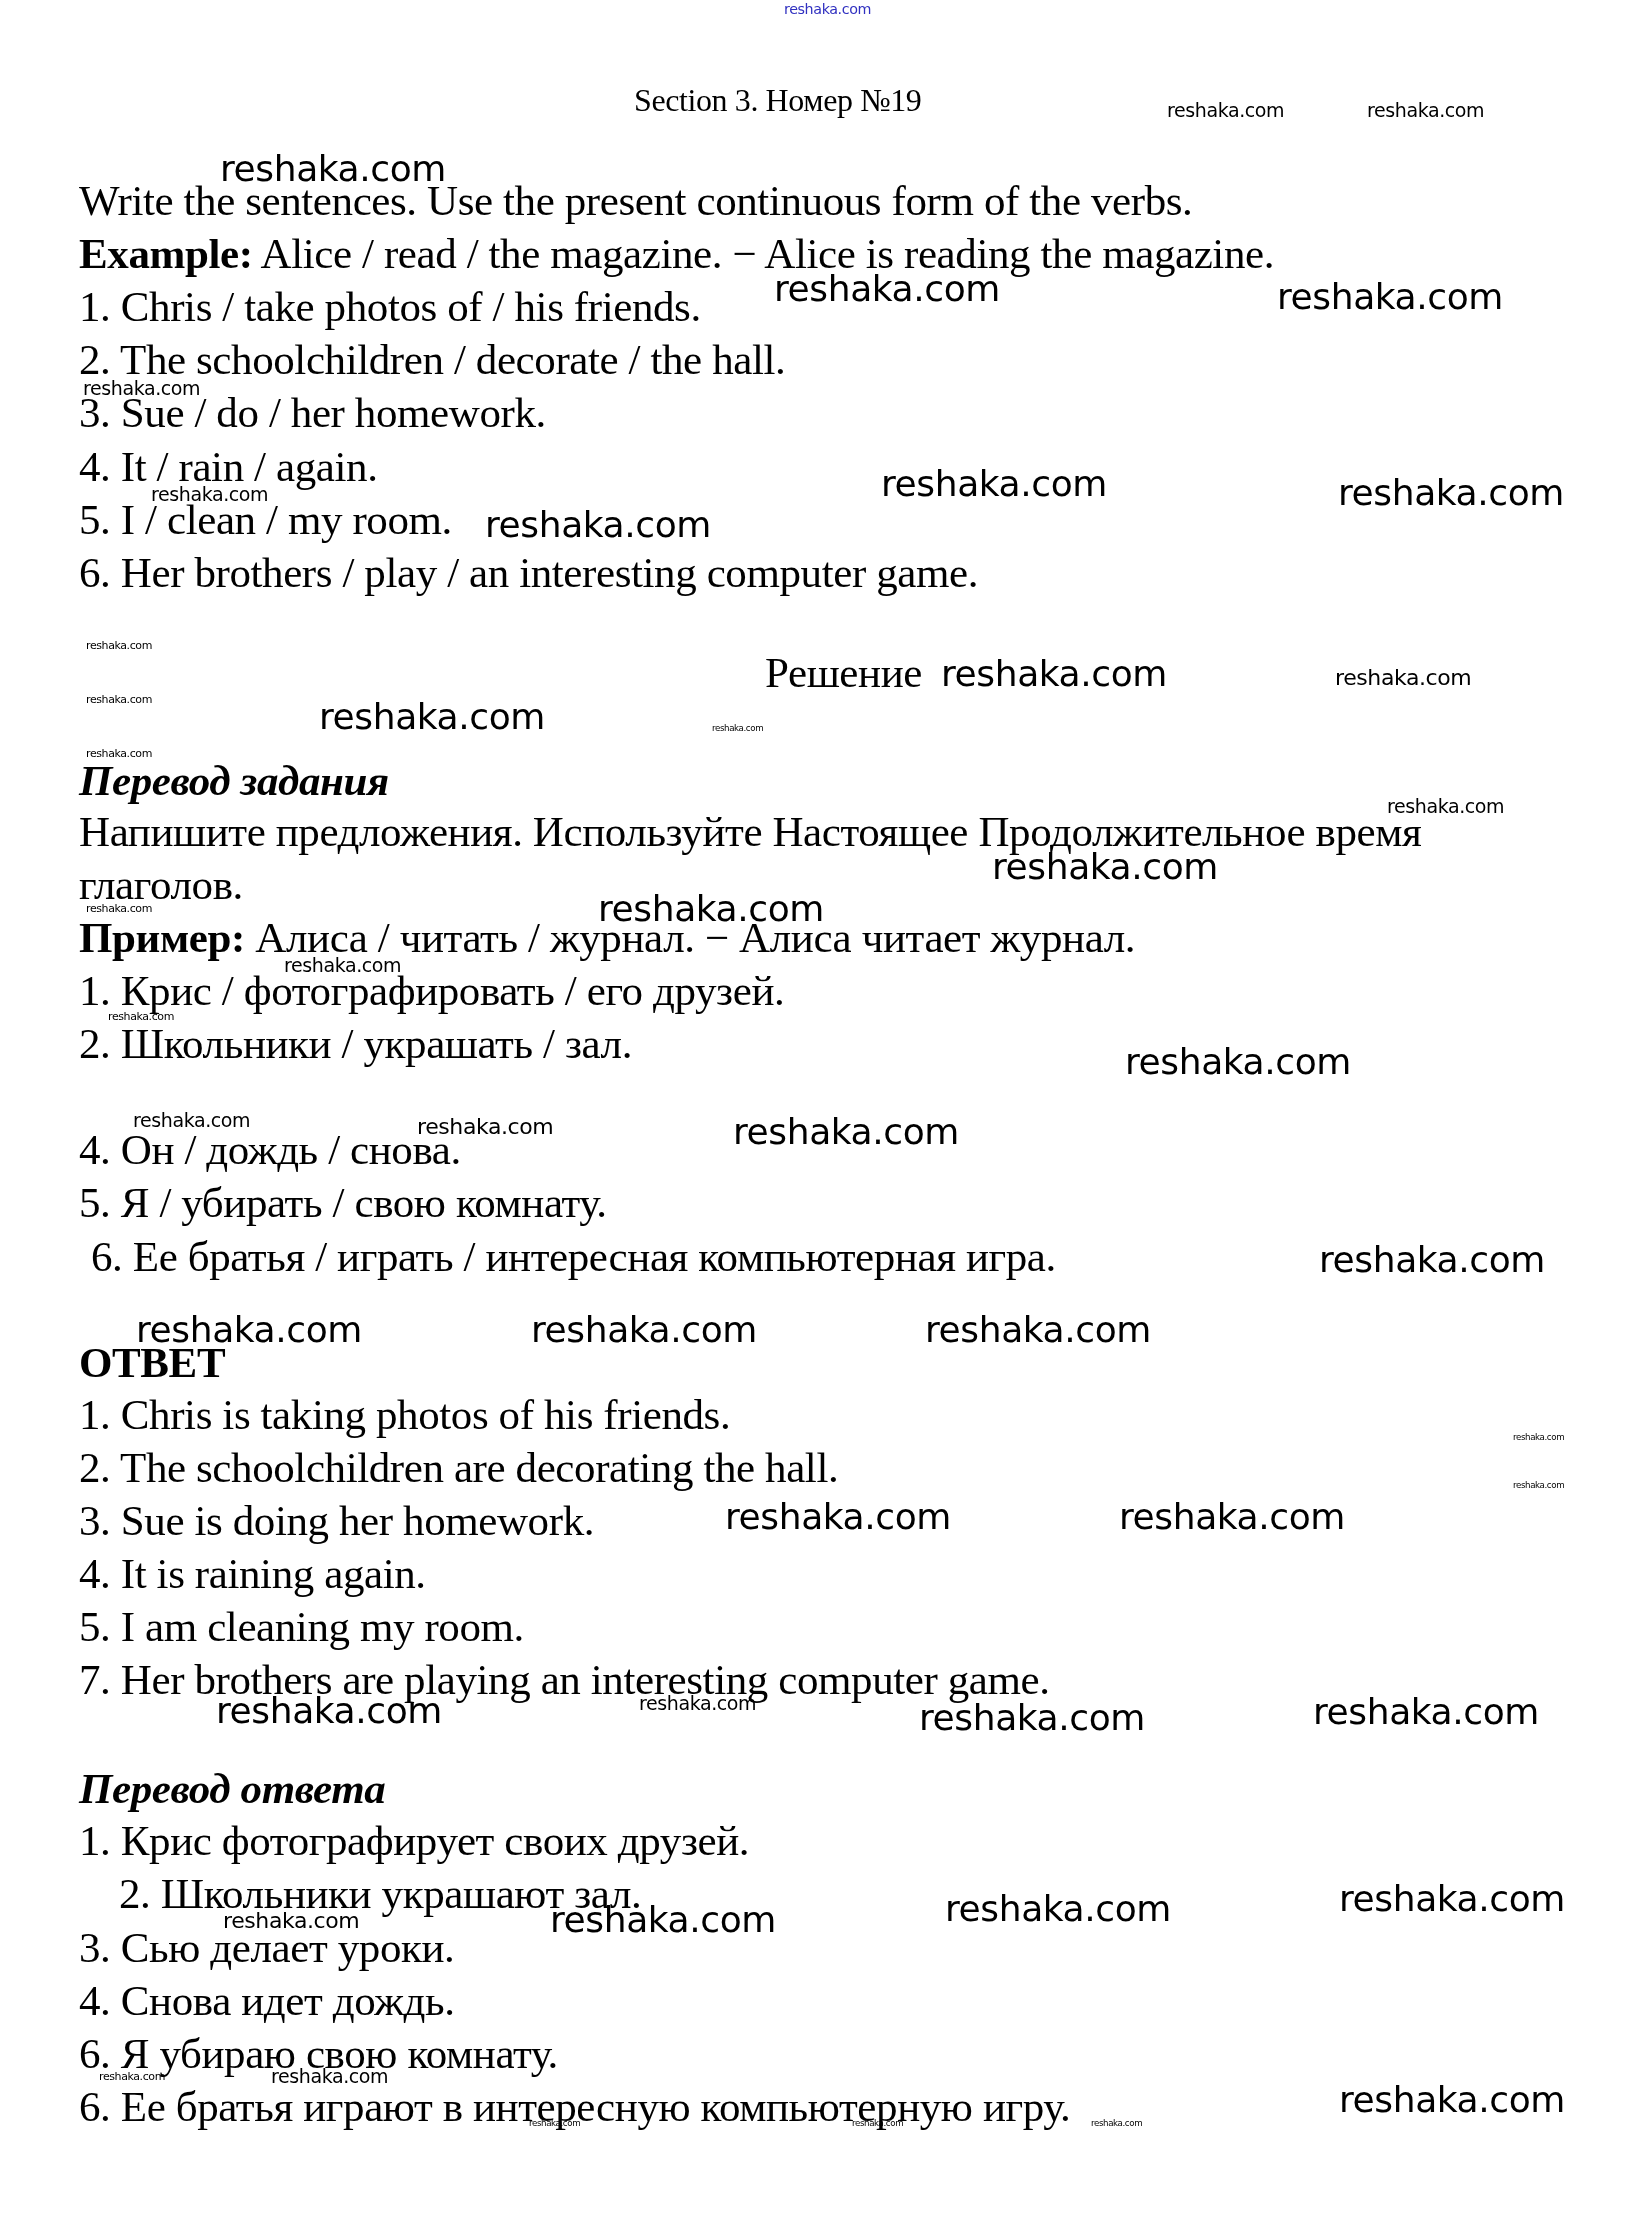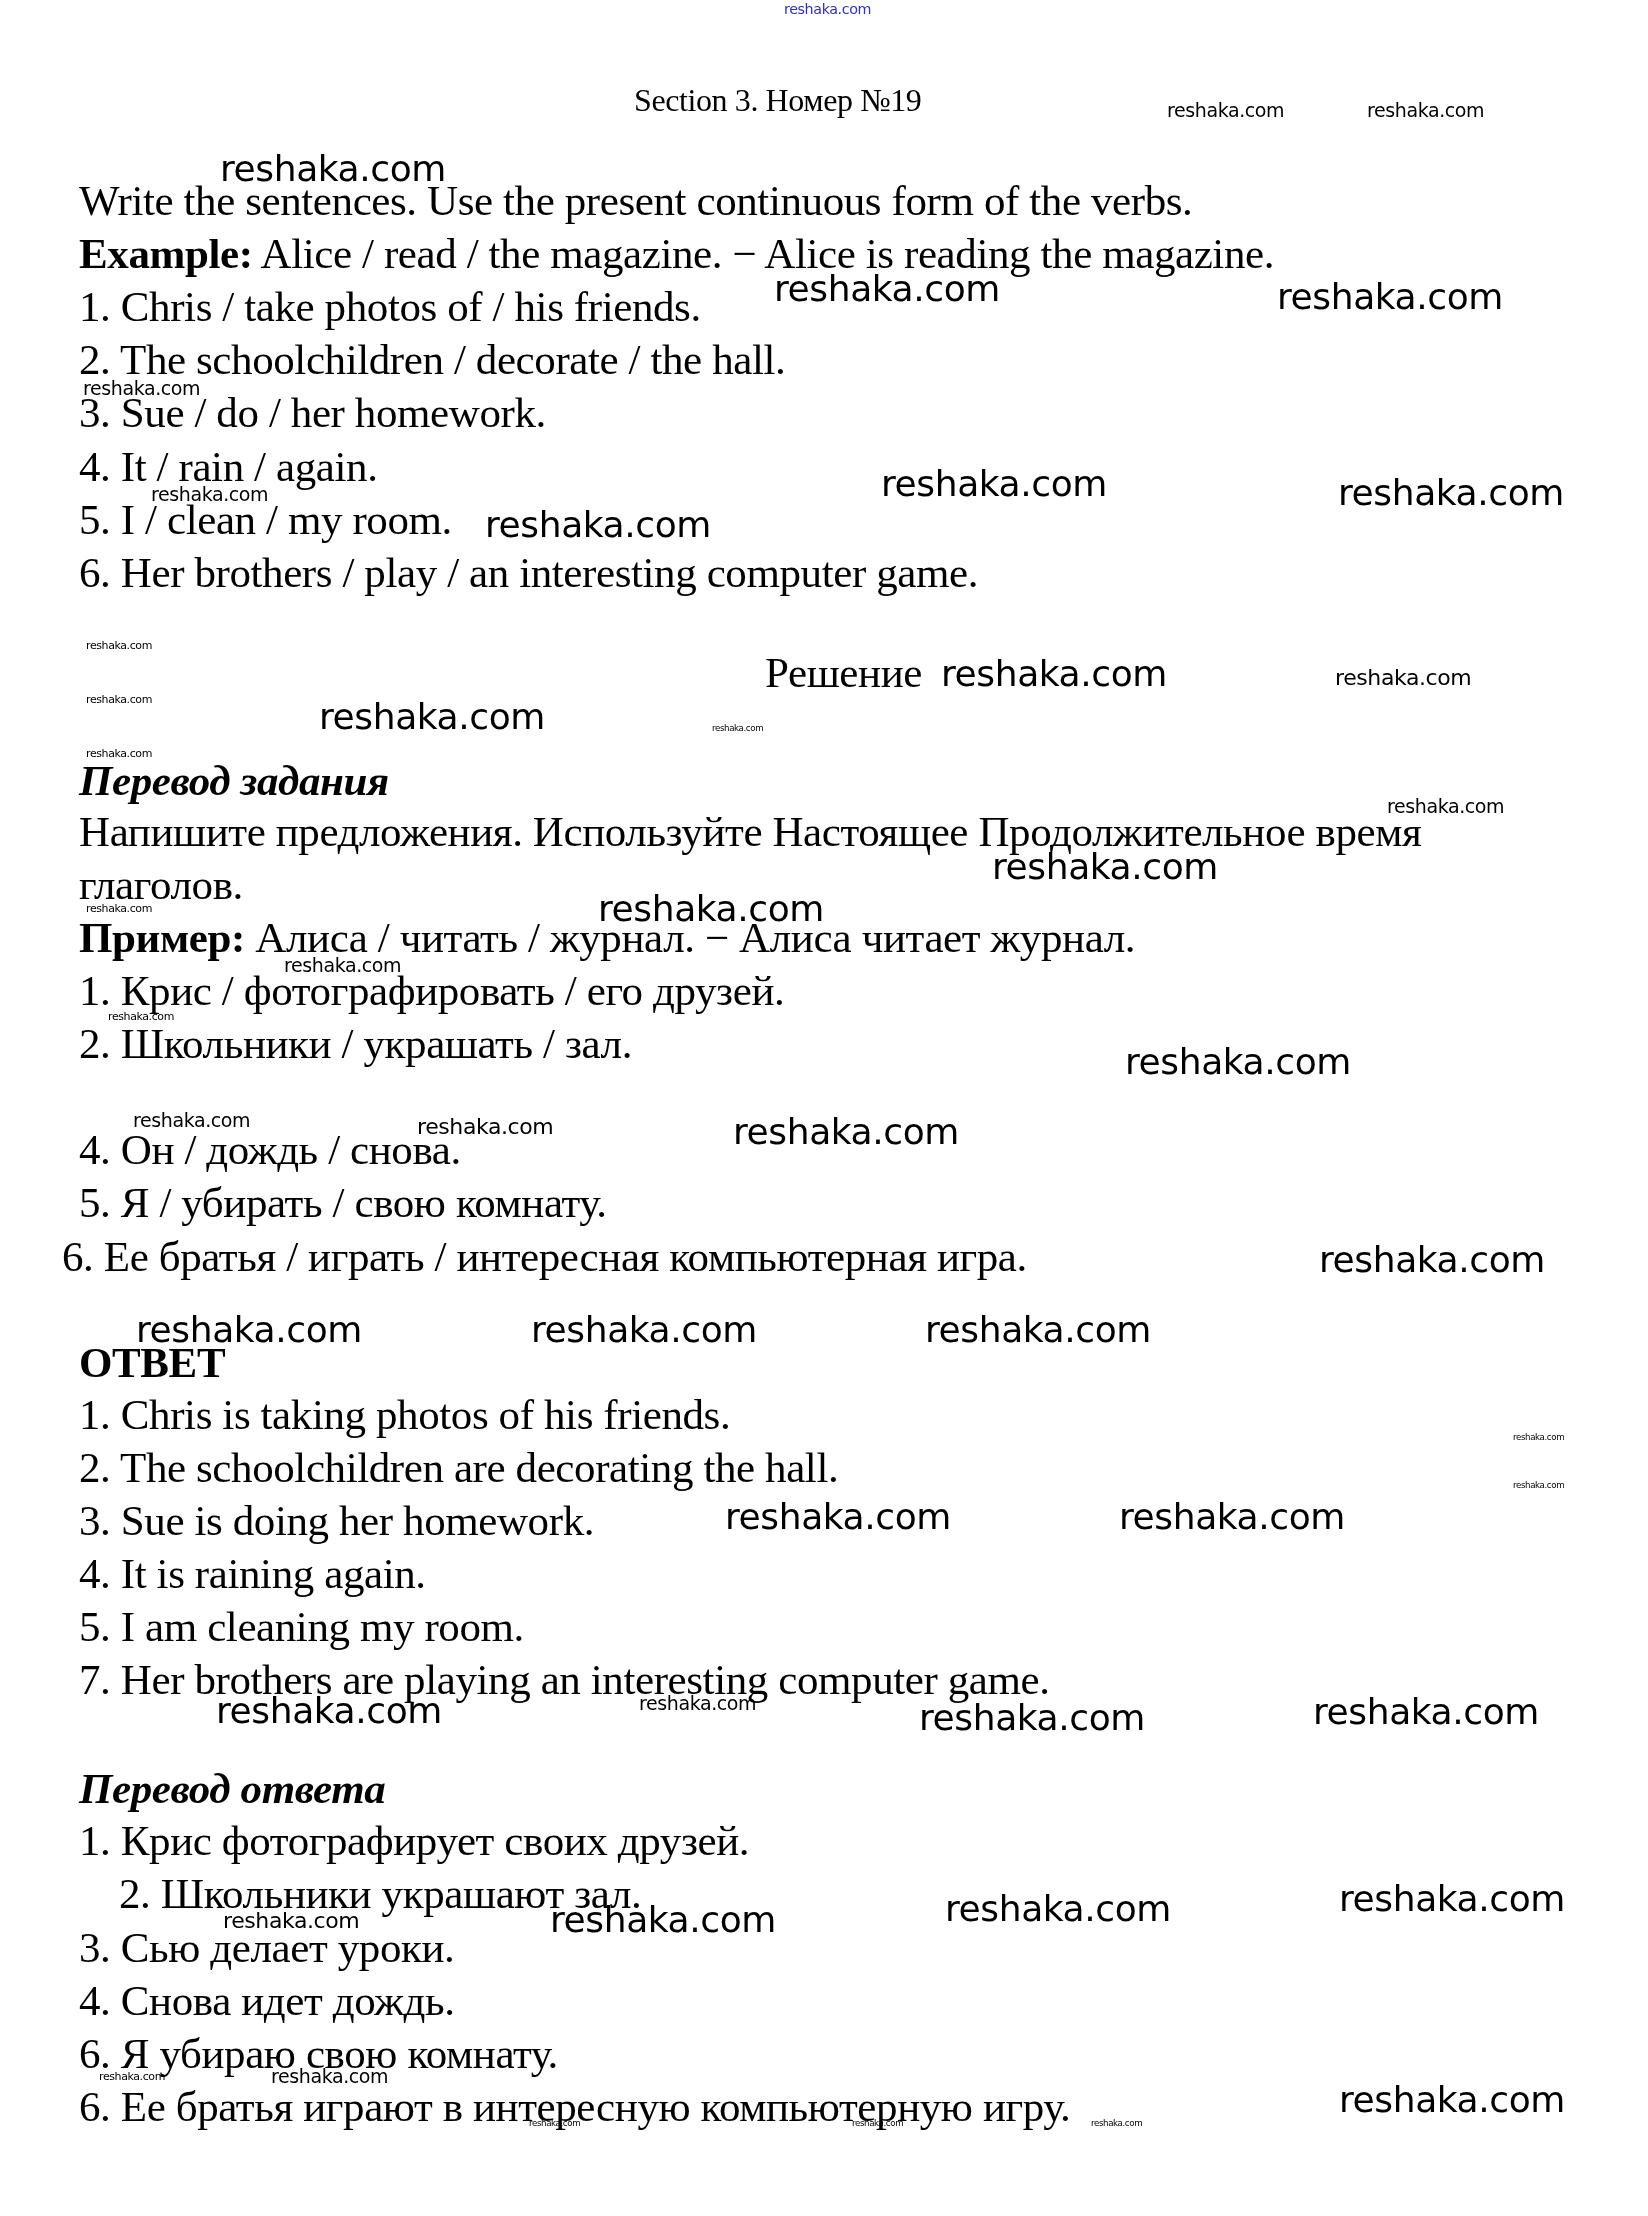--- a/index.html
+++ b/index.html
@@ -65,21 +65,21 @@
   <div class="wm wm-m" style="left:284px; top:956px;">reshaka.com</div>
   <div class="t" style="left:79px; top:969px;">1. Крис / фотографировать / его друзей.</div>
   <div class="wm wm-s" style="left:108px; top:1011px;">reshaka.com</div>
   <div class="t" style="left:79px; top:1022px;">2. Школьники / украшать / зал.</div>
   <div class="wm wm-xl" style="left:1125px; top:1044px;">reshaka.com</div>
   <div class="wm wm-m" style="left:133px; top:1111px;">reshaka.com</div>
   <div class="wm wm-l" style="left:417px; top:1116px;">reshaka.com</div>
   <div class="wm wm-xl" style="left:733px; top:1114px;">reshaka.com</div>
   <div class="t" style="left:79px; top:1128px;">4. Он / дождь / снова.</div>
   <div class="t" style="left:79px; top:1181px;">5. Я / убирать / свою комнату.</div>
-  <div class="t" style="left:62px; top:1235px;">6. Ее братья / играть / интересная компьютерная игра.</div>
+  <div class="t" style="left:91px; top:1235px;">6. Ее братья / играть / интересная компьютерная игра.</div>
   <div class="wm wm-xl" style="left:1319px; top:1242px;">reshaka.com</div>
 
   <div class="wm wm-xl" style="left:136px; top:1312px;">reshaka.com</div>
   <div class="wm wm-xl" style="left:531px; top:1312px;">reshaka.com</div>
   <div class="wm wm-xl" style="left:925px; top:1312px;">reshaka.com</div>
   <div class="t bold" style="left:79px; top:1341px;">ОТВЕТ</div>
   <div class="t" style="left:79px; top:1393px;">1. Chris is taking photos of his friends.</div>
   <div class="wm wm-xs" style="left:1513px; top:1433px;">reshaka.com</div>
   <div class="t" style="left:79px; top:1446px;">2. The schoolchildren are decorating the hall.</div>
   <div class="wm wm-xs" style="left:1513px; top:1481px;">reshaka.com</div>

